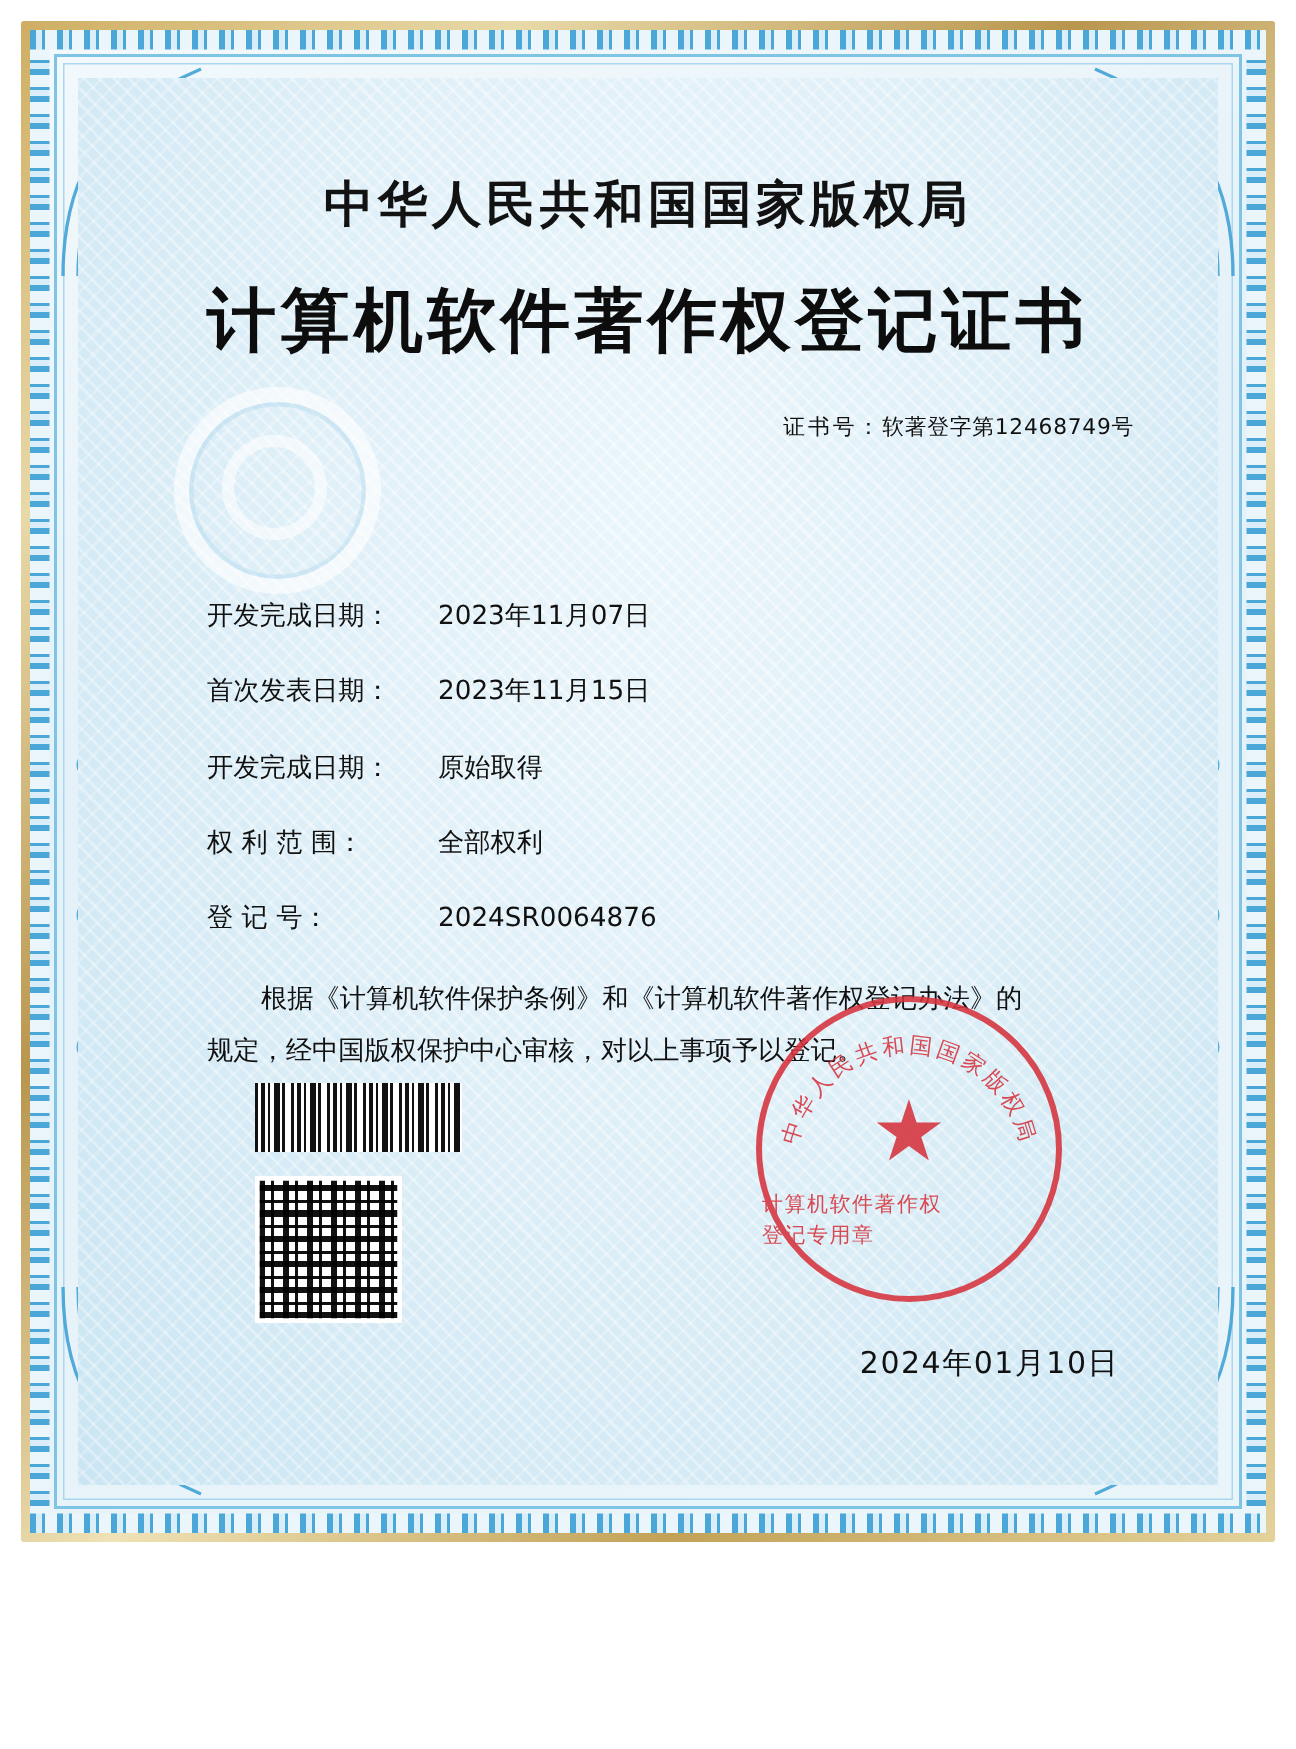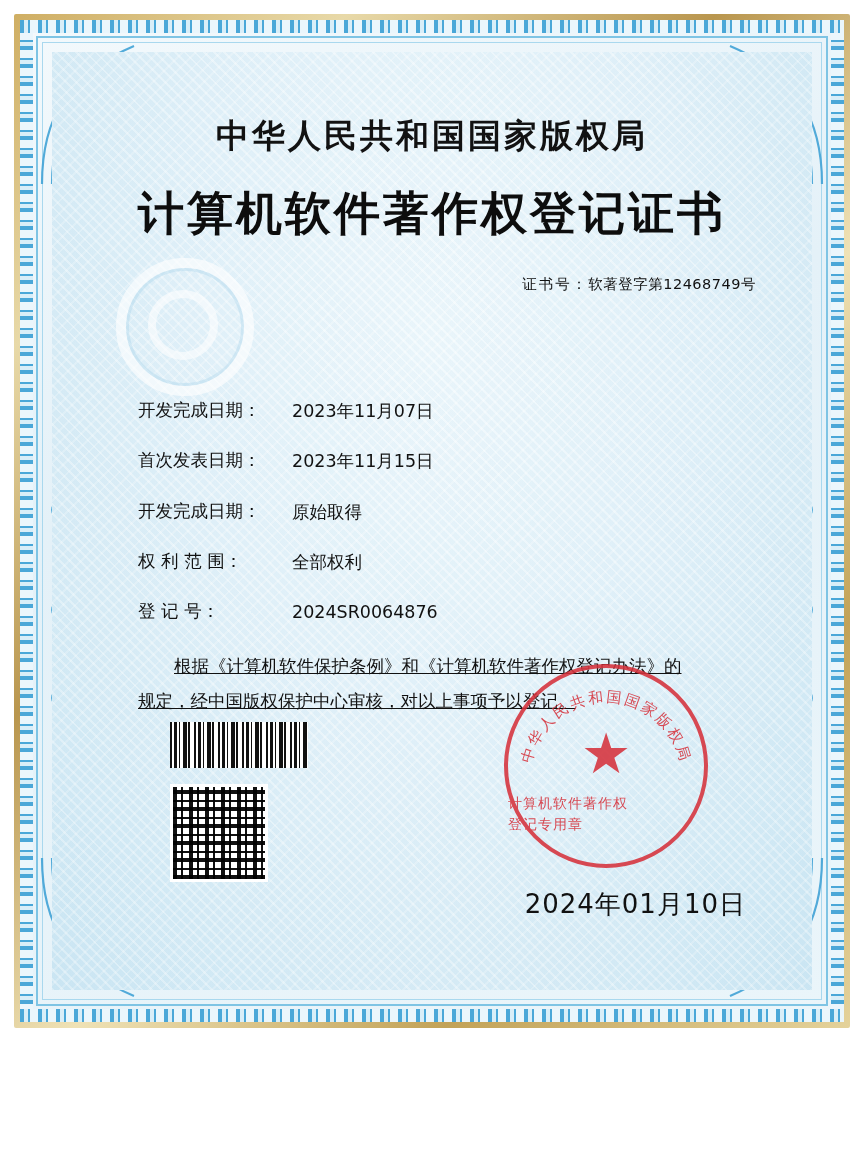--- a/index.html
+++ b/index.html
@@ -188,21 +188,20 @@
   .fields-2 .field-row { margin-bottom: 24px; justify-content: flex-end; }
 
   .statement {
     margin-top: 14px;
     padding: 0 30px 0 44px;
     font-family: "DejaVu Sans", sans-serif;
     font-size: 17.5px;
     line-height: 2.0;
     color: #111;
     text-align: justify;
-    text-decoration: underline;
   }
   .statement .indent { display: inline-block; width: 36px; }
 
   
   .codes {
     position: absolute;
     left: 118px;
     bottom: 108px;
     z-index: 4;
   }
@@ -270,21 +269,21 @@
     font-size: 14px;
     line-height: 1.45;
     letter-spacing: 1px;
   }
 
   .issue-date {
     position: absolute;
     right: 66px;
     bottom: 68px;
     font-family: "DejaVu Sans", sans-serif;
-    font-size: 26px;
+    font-size: 20px;
     color: #111;
     z-index: 6;
     letter-spacing: 1px;
   }
 </style>
 </head>
 <body>
 
 <div class="page">
 

